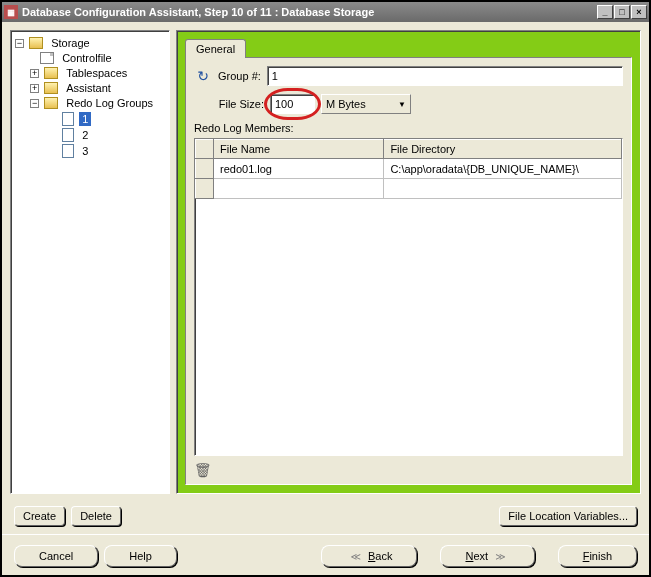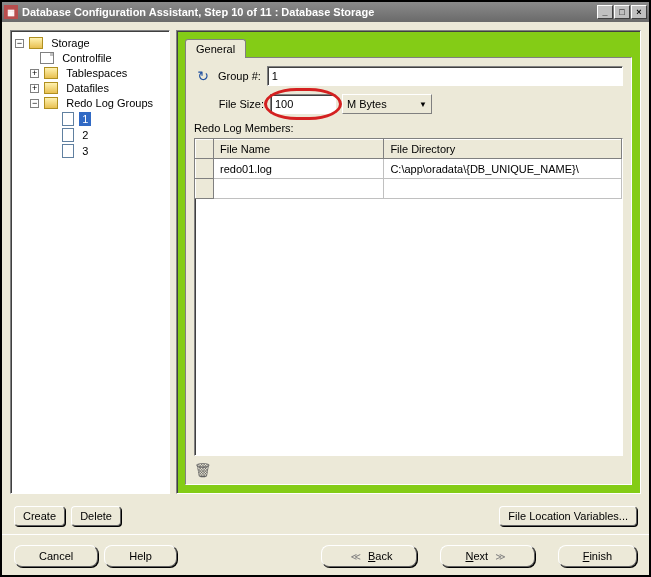--- a/index.html
+++ b/index.html
@@ -25,21 +25,21 @@
 .main-panel { flex: 1; background: #84cc16; border: 1px solid #808080; border-right-color: #fff; border-bottom-color: #fff; box-shadow: inset 1px 1px 0 #404040; padding: 8px; display: flex; flex-direction: column; }
 .tab-strip { display: flex; }
 .tab { background: #ece9d8; border: 1px solid #808080; border-bottom: none; padding: 3px 10px; cursor: pointer; border-top-left-radius: 3px; border-top-right-radius: 3px; position: relative; z-index: 2; }
 .tab-content { background: #ece9d8; border: 1px solid #808080; border-right-color: #fff; border-bottom-color: #fff; padding: 8px 8px 4px 8px; flex: 1; margin-top: -1px; display: flex; flex-direction: column; }
 .form-row { display: flex; align-items: center; margin-bottom: 8px; gap: 6px; }
 .form-label { text-align: right; width: 70px; }
 .refresh-icon { width: 18px; height: 18px; display: inline-flex; align-items: center; justify-content: center; color: #2050a0; font-size: 14px; }
 .text-input { background: #fff; border: 1px solid #808080; border-right-color: #fff; border-bottom-color: #fff; box-shadow: inset 1px 1px 0 #404040; padding: 2px 4px; height: 20px; }
 .group-input { flex: 1; }
 .size-input-wrap { position: relative; display: inline-block; }
-.size-input { width: 66px; }
+.size-input { width: 45px; }
 .red-circle { position: absolute; left: -6px; top: -6px; right: -6px; bottom: -6px; border: 3px solid #d42020; border-radius: 50% / 60%; pointer-events: none; }
 .rlm-label { margin-bottom: 4px; }
 .dropdown { background: #ece9d8; border: 1px solid #fff; border-right-color: #808080; border-bottom-color: #808080; padding: 2px 4px; height: 20px; width: 90px; display: flex; align-items: center; justify-content: space-between; cursor: pointer; }
 .dropdown-arrow { font-size: 8px; }
 .table-wrap { background: #fff; border: 1px solid #808080; border-right-color: #fff; border-bottom-color: #fff; box-shadow: inset 1px 1px 0 #404040; flex: 1; overflow: auto; }
 .grid { width: 100%; border-collapse: collapse; }
 .grid th { background: #ece9d8; border: 1px solid #808080; border-top-color: #fff; border-left-color: #fff; padding: 3px 6px; text-align: left; font-weight: normal; }
 .grid td { border: 1px solid #c0c0c0; padding: 3px 6px; height: 20px; }
 .grid th.rowhead, .grid td.rowhead { width: 18px; background: #ece9d8; border: 1px solid #808080; border-top-color: #fff; border-left-color: #fff; }
 .trash { width: 18px; height: 20px; margin-top: 4px; display: inline-flex; align-items: center; justify-content: center; font-size: 14px; color: #606060; cursor: pointer; }
@@ -82,21 +82,21 @@
       <div class="tree-node">
         <span class="tree-indent" style="width:12px"></span>
         <span class="tree-toggle">+</span>
         <span class="tree-icon folder-icon"></span>
         <span class="tree-label">Tablespaces</span>
       </div>
       <div class="tree-node">
         <span class="tree-indent" style="width:12px"></span>
         <span class="tree-toggle">+</span>
         <span class="tree-icon folder-icon"></span>
-        <span class="tree-label">Datafiles</span>
+        <span class="tree-label">Assistant</span>
       </div>
       <div class="tree-node">
         <span class="tree-indent" style="width:12px"></span>
         <span class="tree-toggle">−</span>
         <span class="tree-icon folder-icon"></span>
         <span class="tree-label">Redo Log Groups</span>
       </div>
       <div class="tree-node">
         <span class="tree-indent" style="width:44px"></span>
         <span class="tree-icon page-icon"></span>

